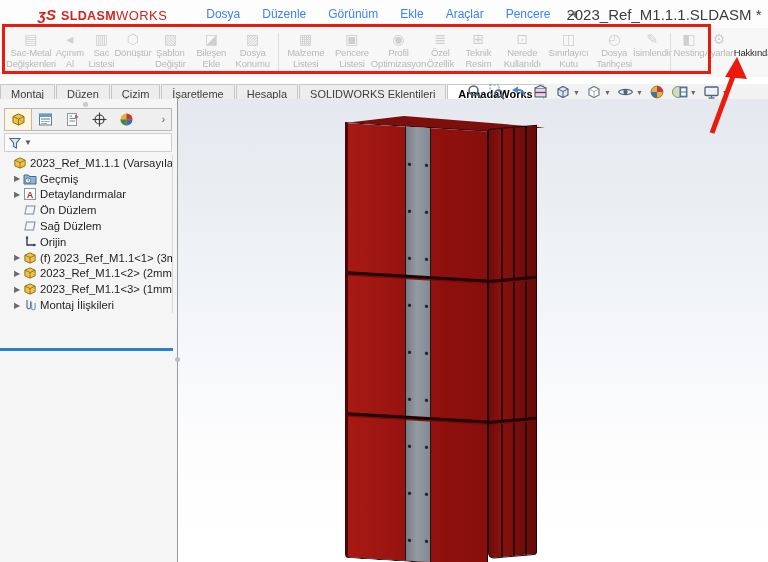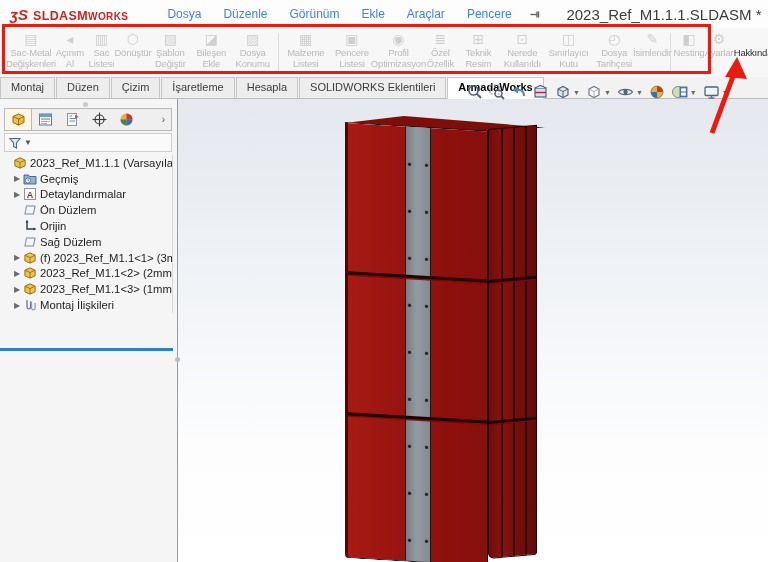--- a/index.html
+++ b/index.html
@@ -3,23 +3,23 @@
 <meta charset="utf-8">
 <style>
   * { margin:0; padding:0; box-sizing:border-box; }
   html,body { width:768px; height:562px; overflow:hidden;
     font-family:"Liberation Sans","DejaVu Sans",sans-serif; background:#fff; }
 
   
   #menubar { position:absolute; left:0; top:0; width:768px; height:28px;
     background:#fdfdfd; display:flex; align-items:center; }
   #logo { display:flex; align-items:baseline; margin-left:10px; color:#d1231c; white-space:nowrap; }
-  #logo .mark { font-style:italic; font-weight:bold; font-size:15px; margin-right:5px; }
+  #logo .mark { font-style:italic; font-weight:bold; font-size:15px; margin-right:5px;margin-left:28px; }
   #logo .solid { font-weight:bold; font-size:12.5px; letter-spacing:.4px; }
-  #logo .works { font-weight:700; font-size:10px; letter-spacing:.4px; }
+  #logo .works { font-weight:400; font-size:13px; letter-spacing:.4px; }
   #menus { display:flex; margin-left:28px; }
   .menu-item { font-size:12px; color:#3b82f6; padding:4px 11px; cursor:default; }
   #pin { margin-left:6px; color:#555; }
   #win-title { position:absolute; left:560px; top:0; width:208px; height:28px;
     display:flex; align-items:center; justify-content:center;
     font-size:15px; color:#3c3c3c; }
 
   
   #cmdbar { position:absolute; left:0; top:28px; width:768px; height:49px;
     background:#f7f7f7; display:flex; align-items:stretch; padding:2px 0 2px 7px; overflow:hidden; }
@@ -35,21 +35,21 @@
     background:radial-gradient(circle at 35% 30%, #4fc2a0 0%, #259a86 45%, #115e6e 100%);
     box-shadow:inset -2px -1px 0 rgba(0,30,40,.45), inset 2px 2px 2px rgba(255,255,255,.25); }
 
   
   #anno-rect { position:absolute; left:2px; top:24px; width:709px; height:50px;
     border:3px solid #ea1b0d; pointer-events:none; z-index:50; }
   #anno-arrow { position:absolute; left:695px; top:55px; width:60px; height:85px;
     pointer-events:none; z-index:50; }
 
   
-  #tabrow { position:absolute; left:0; top:77px; width:768px; height:22px;
+  #tabrow { position:absolute; left:0; top:84px; width:768px; height:22px;
     background:#f2f2f3; border-bottom:1px solid #bdbdbd; display:flex; align-items:flex-end; }
   .rtab { font-size:11px; color:#3c3c3c; background:#ededee;
     border:1px solid #c6c6c6; border-bottom:none; padding:3px 10px 3px 10px;
     margin-right:1px; height:21px; white-space:nowrap; }
   .rtab.active { background:#ffffff; font-weight:bold; color:#000; height:22px;
     margin-bottom:-1px; border-bottom:1px solid #fff; }
 
   
   #main { position:absolute; left:0; top:99px; width:768px; height:463px; }
 
@@ -436,40 +436,40 @@
             </svg>
         </span>
         <span class="tlab">Ön Düzlem</span>
       </div>
 
 
       <div class="trow child">
         <span class="noarrow"></span>
         <span class="ic">
           <svg width="14" height="14" viewBox="0 0 14 14">
+              <path d="M3.5 3 H12 L10.5 11 H2 Z" fill="none" stroke="#7a8aa0" stroke-width="1.1"></path>
+              <path d="M3.5 3 L2 11" stroke="#aab6c5" stroke-width=".7"></path>
+            </svg>
+        </span>
+        <span class="tlab">Sağ Düzlem</span>
+      </div>
+
+      <div class="trow child">
+        <span class="noarrow"></span>
+        <span class="ic">
+          <svg width="14" height="14" viewBox="0 0 14 14">
               <path d="M4 2 V10 H12" fill="none" stroke="#2c3c4c" stroke-width="1.4"></path>
               <polygon points="4,0.5 2.6,3.5 5.4,3.5" fill="#2c3c4c"></polygon>
               <polygon points="13.5,10 10.5,8.6 10.5,11.4" fill="#2c3c4c"></polygon>
             </svg>
         </span>
         <span class="tlab">Orijin</span>
       </div>
 
       <div class="trow child">
-        <span class="noarrow"></span>
-        <span class="ic">
-          <svg width="14" height="14" viewBox="0 0 14 14">
-              <path d="M3.5 3 H12 L10.5 11 H2 Z" fill="none" stroke="#7a8aa0" stroke-width="1.1"></path>
-              <path d="M3.5 3 L2 11" stroke="#aab6c5" stroke-width=".7"></path>
-            </svg>
-        </span>
-        <span class="tlab">Sağ Düzlem</span>
-      </div>
-
-      <div class="trow child">
         <span class="arrow">▶</span>
         <span class="ic">
           <svg width="14" height="14" viewBox="0 0 15 15">
               <path d="M2 4.5 L7.5 2 L13 4.5 L13 10.5 L7.5 13 L2 10.5 Z" fill="#f0c446" stroke="#8a6a1a" stroke-width="1"></path>
               <path d="M2 4.5 L7.5 7 L13 4.5 M7.5 7 V13" fill="none" stroke="#8a6a1a" stroke-width=".9"></path>
             </svg>
         </span>
         <span class="tlab">(f) 2023_Ref_M1.1&lt;1&gt; (3mm) &lt;Gö</span>
       </div>
 

